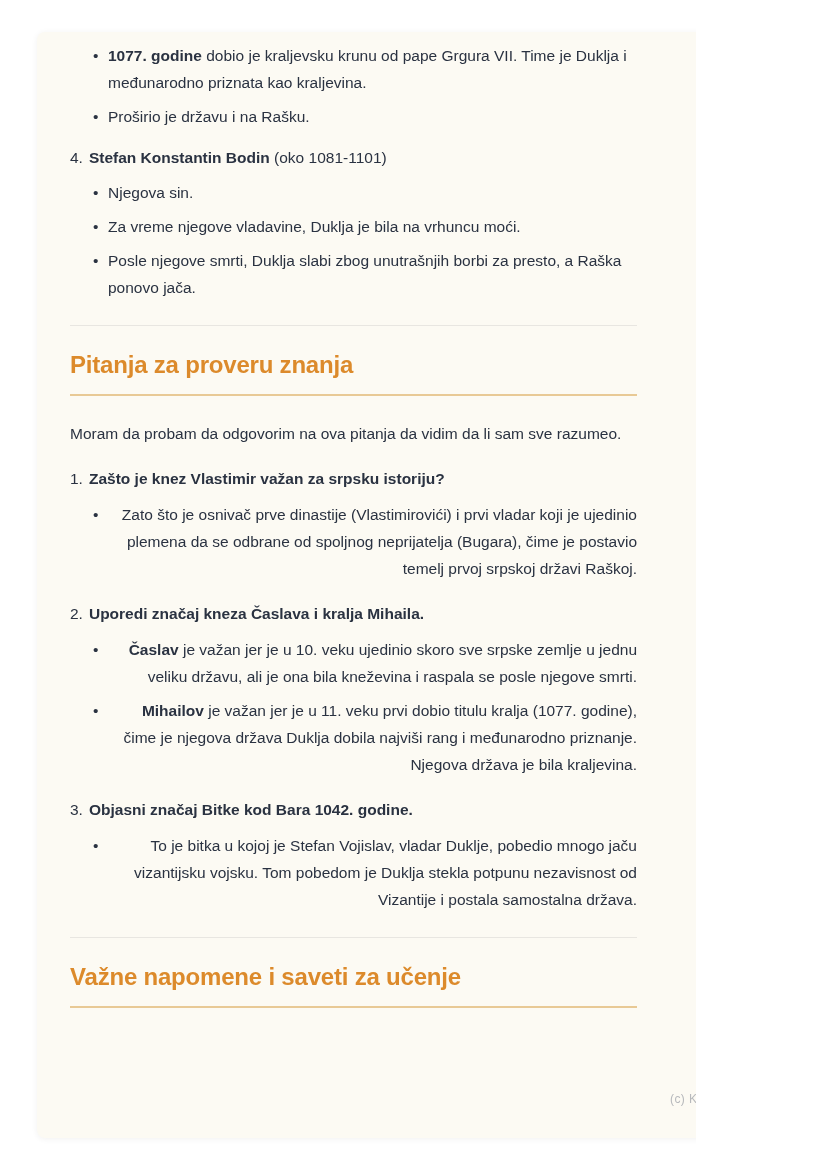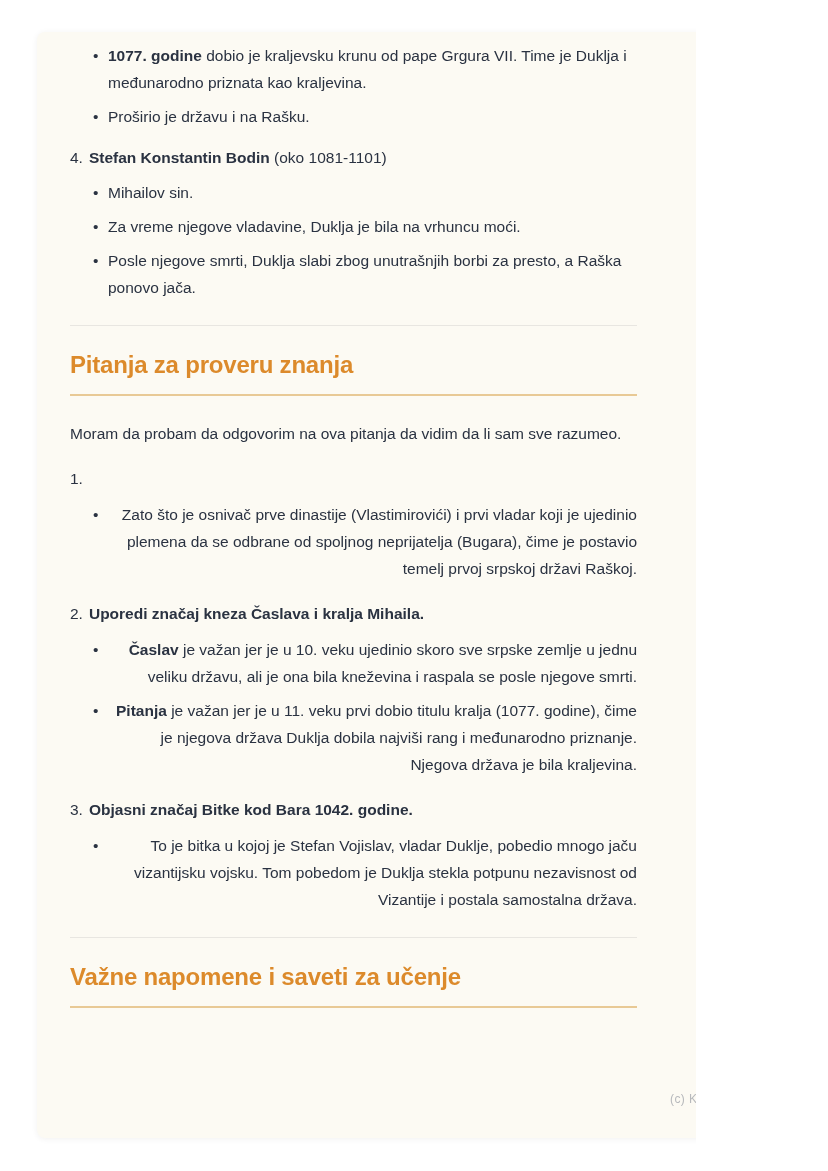--- a/index.html
+++ b/index.html
@@ -118,47 +118,48 @@
       <ul class="blist">
         <li><span class="b">1077. godine</span><span> dobio je kraljevsku krunu od pape Grgura VII. Time je Duklja i međunarodno priznata kao kraljevina.</span></li>
         <li><span class="b"></span><span>Proširio je državu i na Rašku.</span></li>
       </ul>
 
       <div class="num-row">
         <span class="num">4.</span>
         <span><span class="b">Stefan Konstantin Bodin</span><span> (oko 1081-1101)</span></span>
       </div>
       <ul class="blist nested">
-        <li><span>Mihailov sin.</span></li>
+        <li><span>Njegova sin.</span></li>
         <li><span>Za vreme njegove vladavine, Duklja je bila na vrhuncu moći.</span></li>
         <li><span>Posle njegove smrti, Duklja slabi zbog unutrašnjih borbi za presto, a Raška ponovo jača.</span></li>
       </ul>
 
       <hr class="section-divider">
 
       <h2 class="section-title">Pitanja za proveru znanja</h2>
       <p class="intro-note">Moram da probam da odgovorim na ova pitanja da vidim da li sam sve razumeo.</p>
 
       <div class="qa">
         <div class="num-row">
           <span class="num">1.</span>
+          <span class="b">Zašto je knez Vlastimir važan za srpsku istoriju?</span>
         </div>
         <ul class="blist answers">
           <li><span class="b"></span><span>Zato što je osnivač prve dinastije (Vlastimirovići) i prvi vladar koji je ujedinio plemena da se odbrane od spoljnog neprijatelja (Bugara), čime je postavio temelj prvoj srpskoj državi Raškoj.</span></li>
         </ul>
       </div>
 
       <div class="qa">
         <div class="num-row">
           <span class="num">2.</span>
           <span class="b">Uporedi značaj kneza Časlava i kralja Mihaila.</span>
         </div>
         <ul class="blist answers">
           <li><span class="b">Časlav</span><span> je važan jer je u 10. veku ujedinio skoro sve srpske zemlje u jednu veliku državu, ali je ona bila kneževina i raspala se posle njegove smrti.</span></li>
-          <li><span class="b">Pitanja</span><span> je važan jer je u 11. veku prvi dobio titulu kralja (1077. godine), čime je njegova država Duklja dobila najviši rang i međunarodno priznanje. Njegova država je bila kraljevina.</span></li>
+          <li><span class="b">Mihailov</span><span> je važan jer je u 11. veku prvi dobio titulu kralja (1077. godine), čime je njegova država Duklja dobila najviši rang i međunarodno priznanje. Njegova država je bila kraljevina.</span></li>
         </ul>
       </div>
 
       <div class="qa">
         <div class="num-row">
           <span class="num">3.</span>
           <span class="b">Objasni značaj Bitke kod Bara 1042. godine.</span>
         </div>
         <ul class="blist answers">
           <li><span class="b"></span><span>To je bitka u kojoj je Stefan Vojislav, vladar Duklje, pobedio mnogo jaču vizantijsku vojsku. Tom pobedom je Duklja stekla potpunu nezavisnost od Vizantije i postala samostalna država.</span></li>

